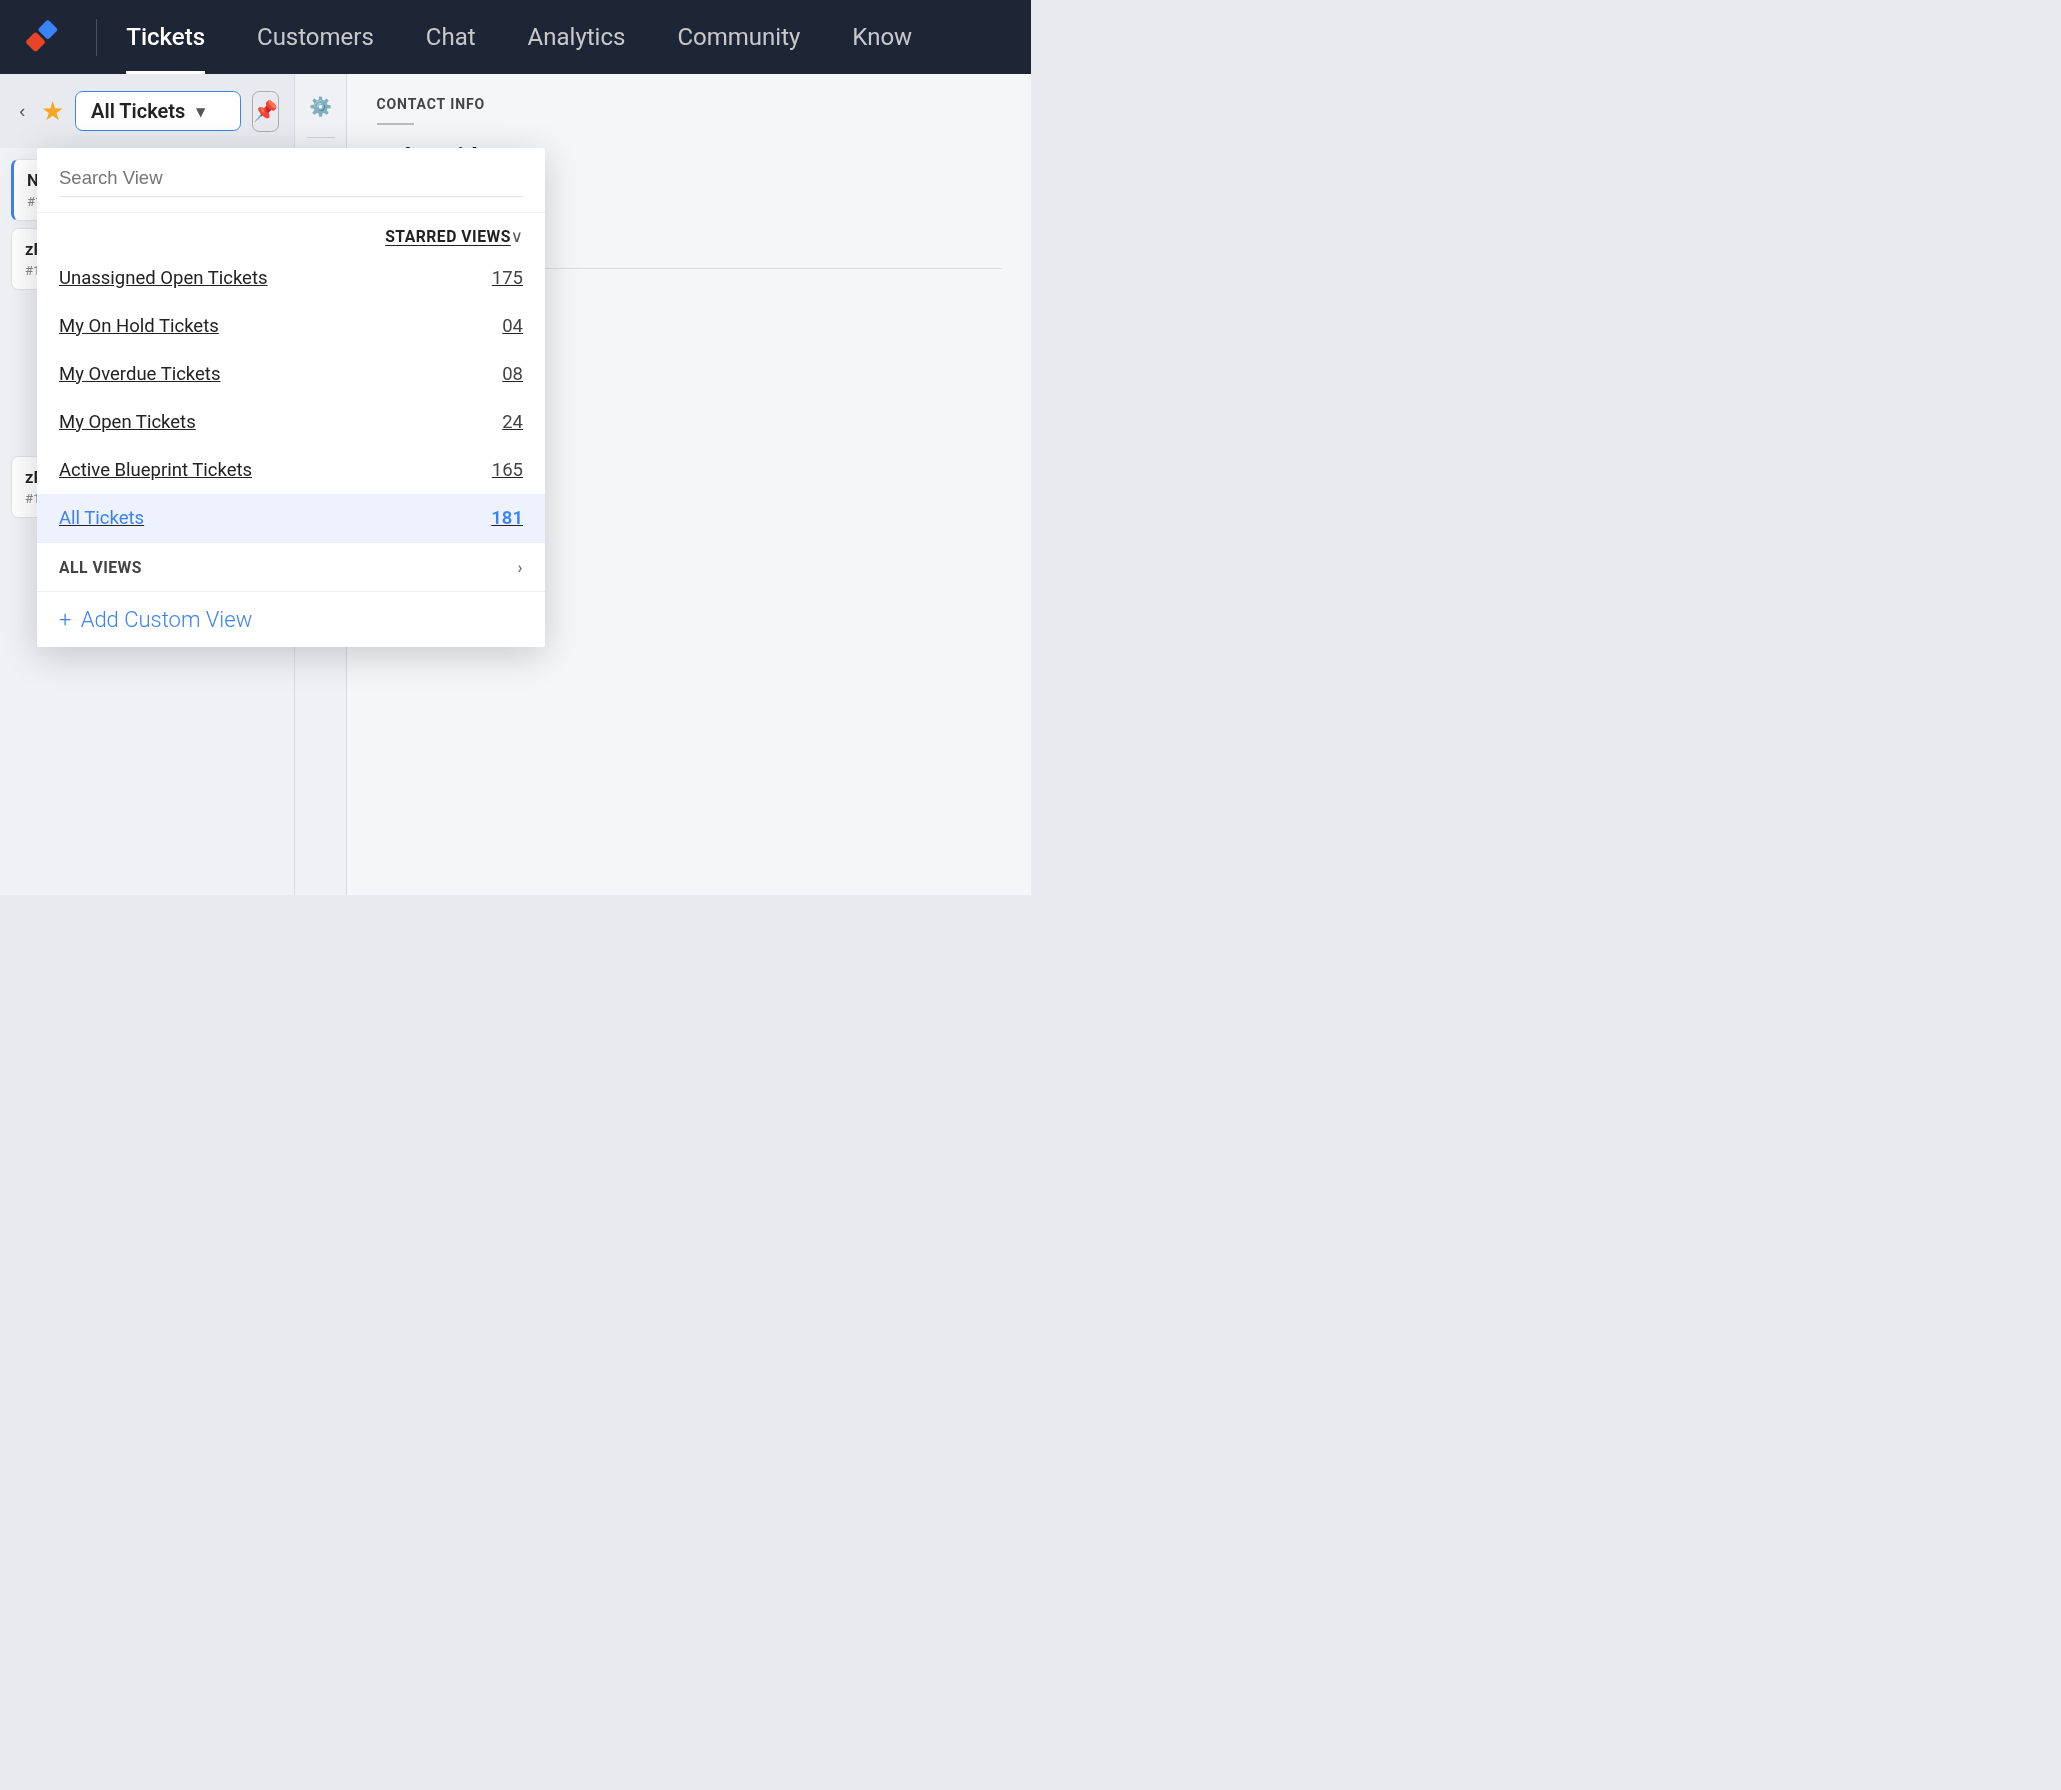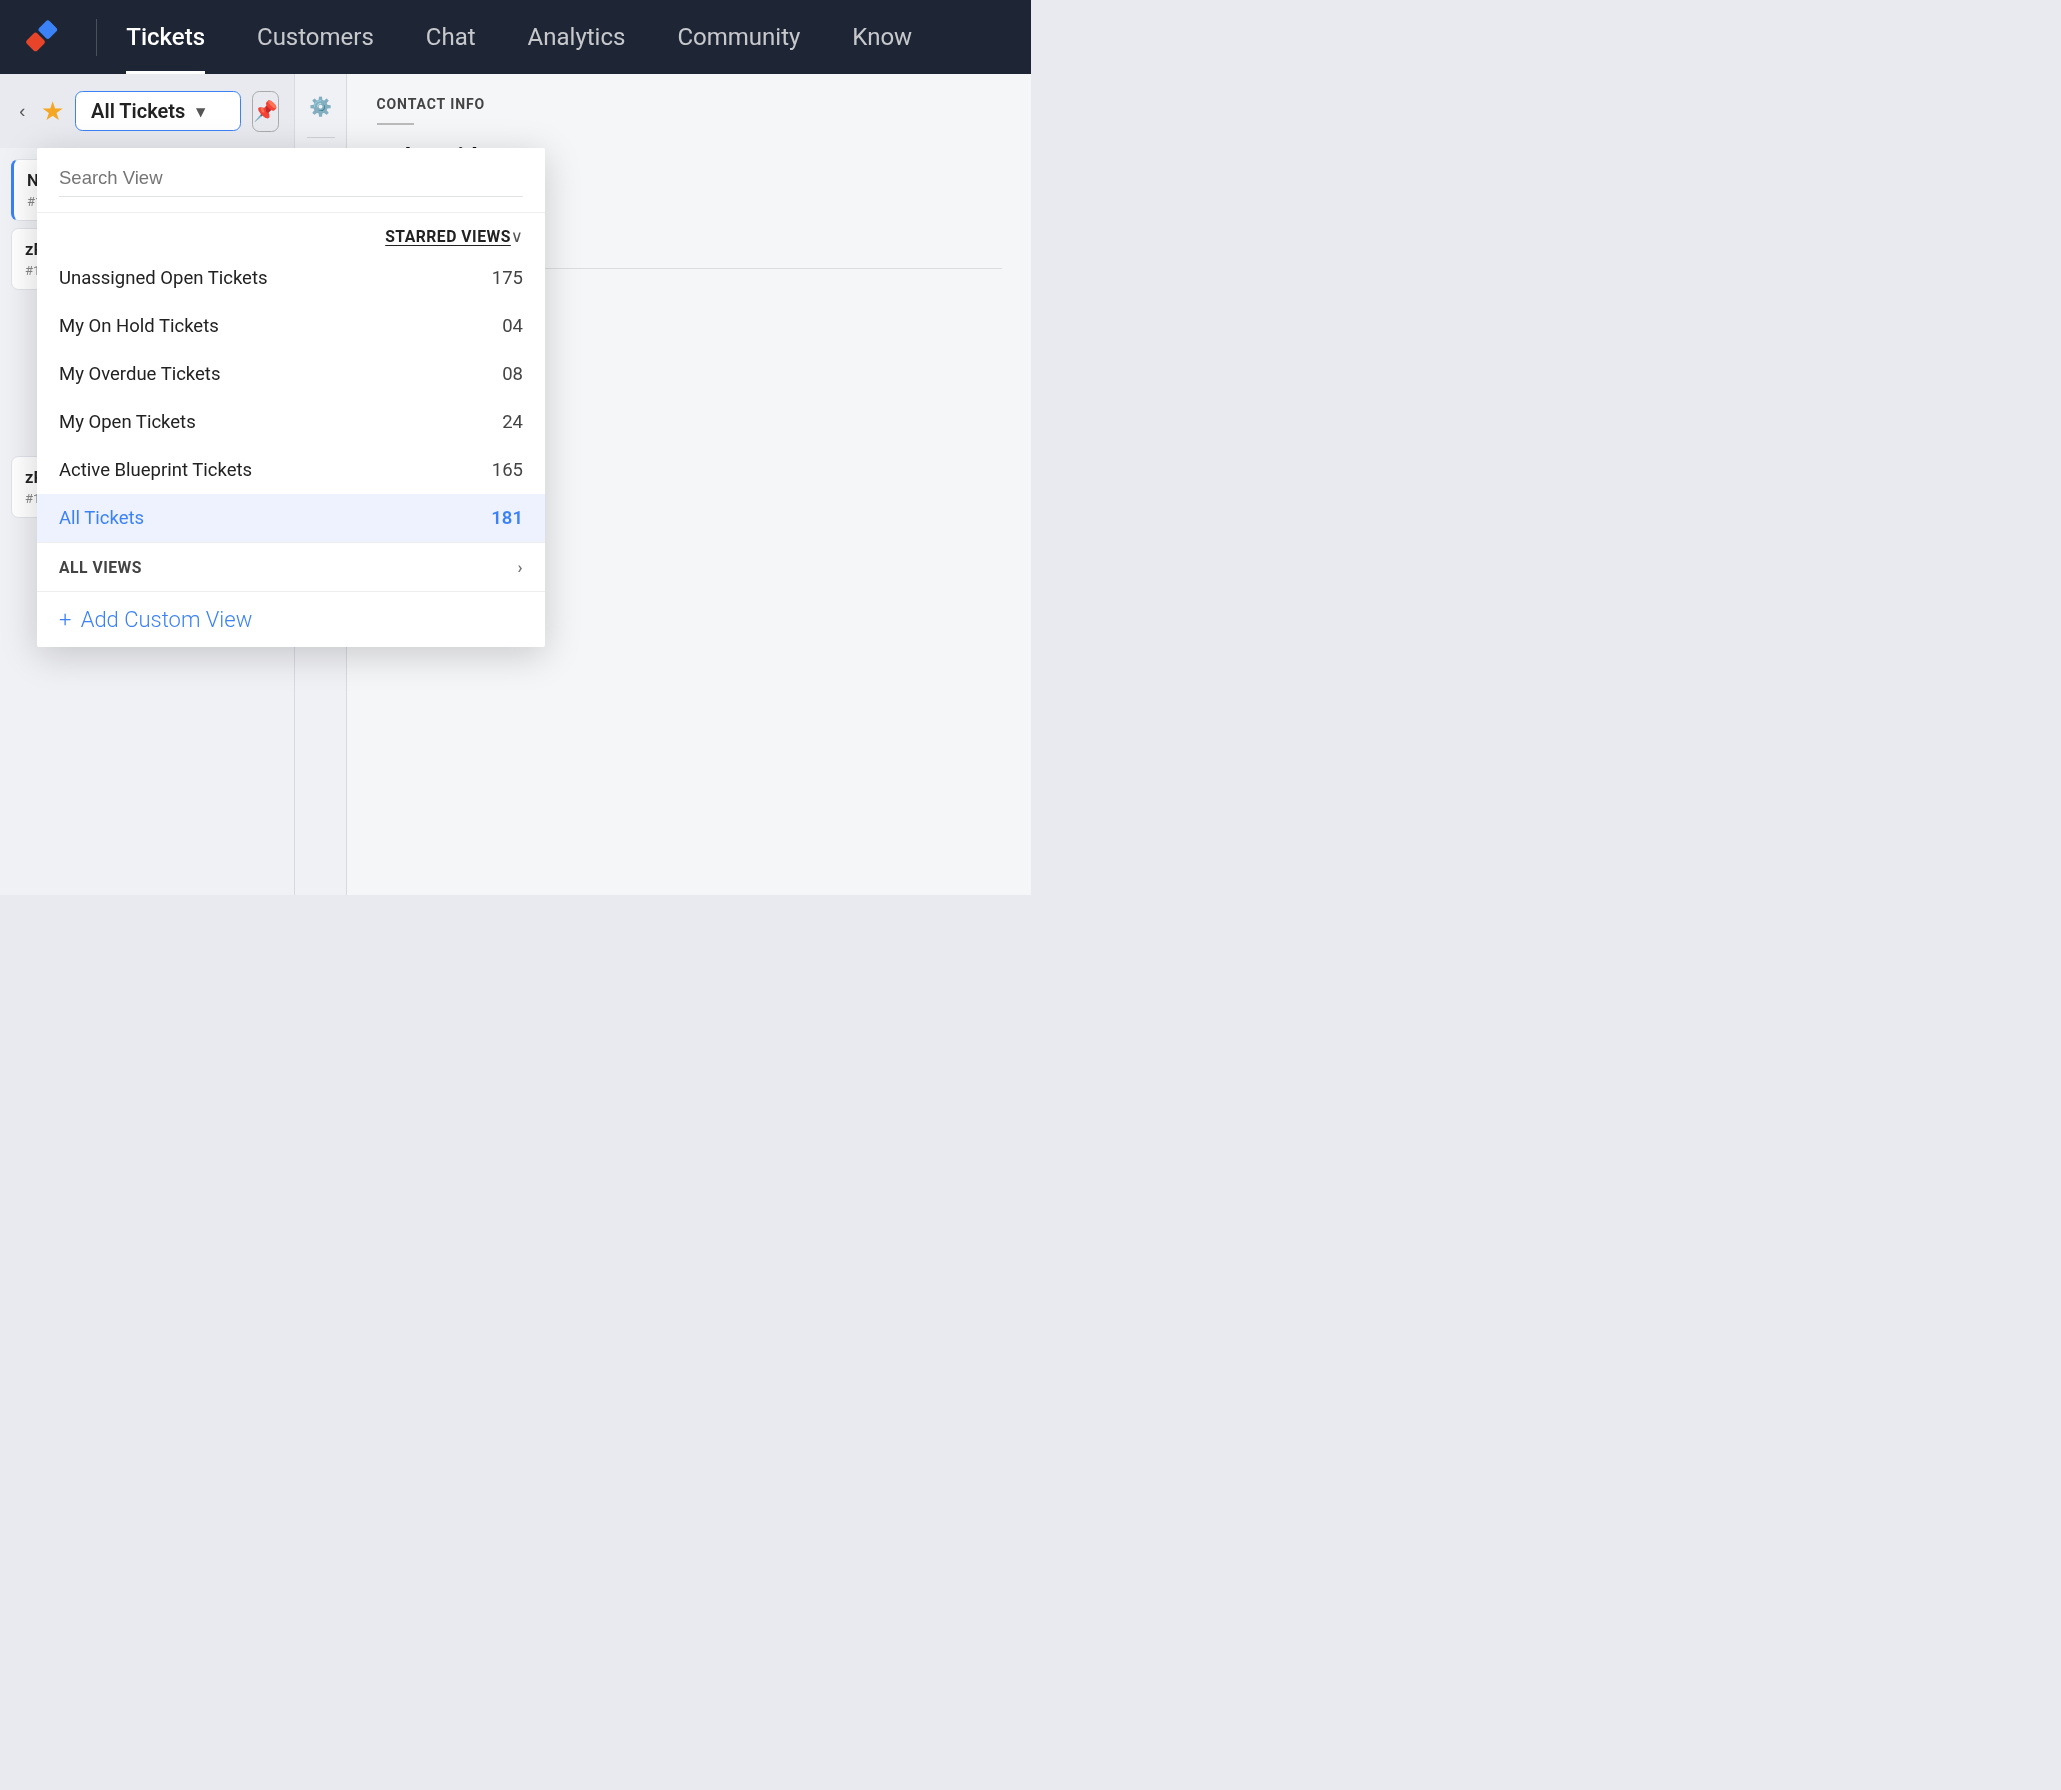--- a/index.html
+++ b/index.html
@@ -216,20 +216,21 @@
       color: #555;
     }
     .dropdown-item {
       display: flex;
       align-items: flex-end;
       justify-content: space-between;
       padding: 13px 22px;
       cursor: pointer;
       font-size: 18.5px;
       color: #222;
+      text-decoration: underline;
     }
     .dropdown-item.active {
       background: #eef2ff;
     }
     .dropdown-item.active .item-label {
       color: #3b82f6;
     }
     .dropdown-item.active .item-count {
       color: #3b82f6;
       font-weight: 600;

